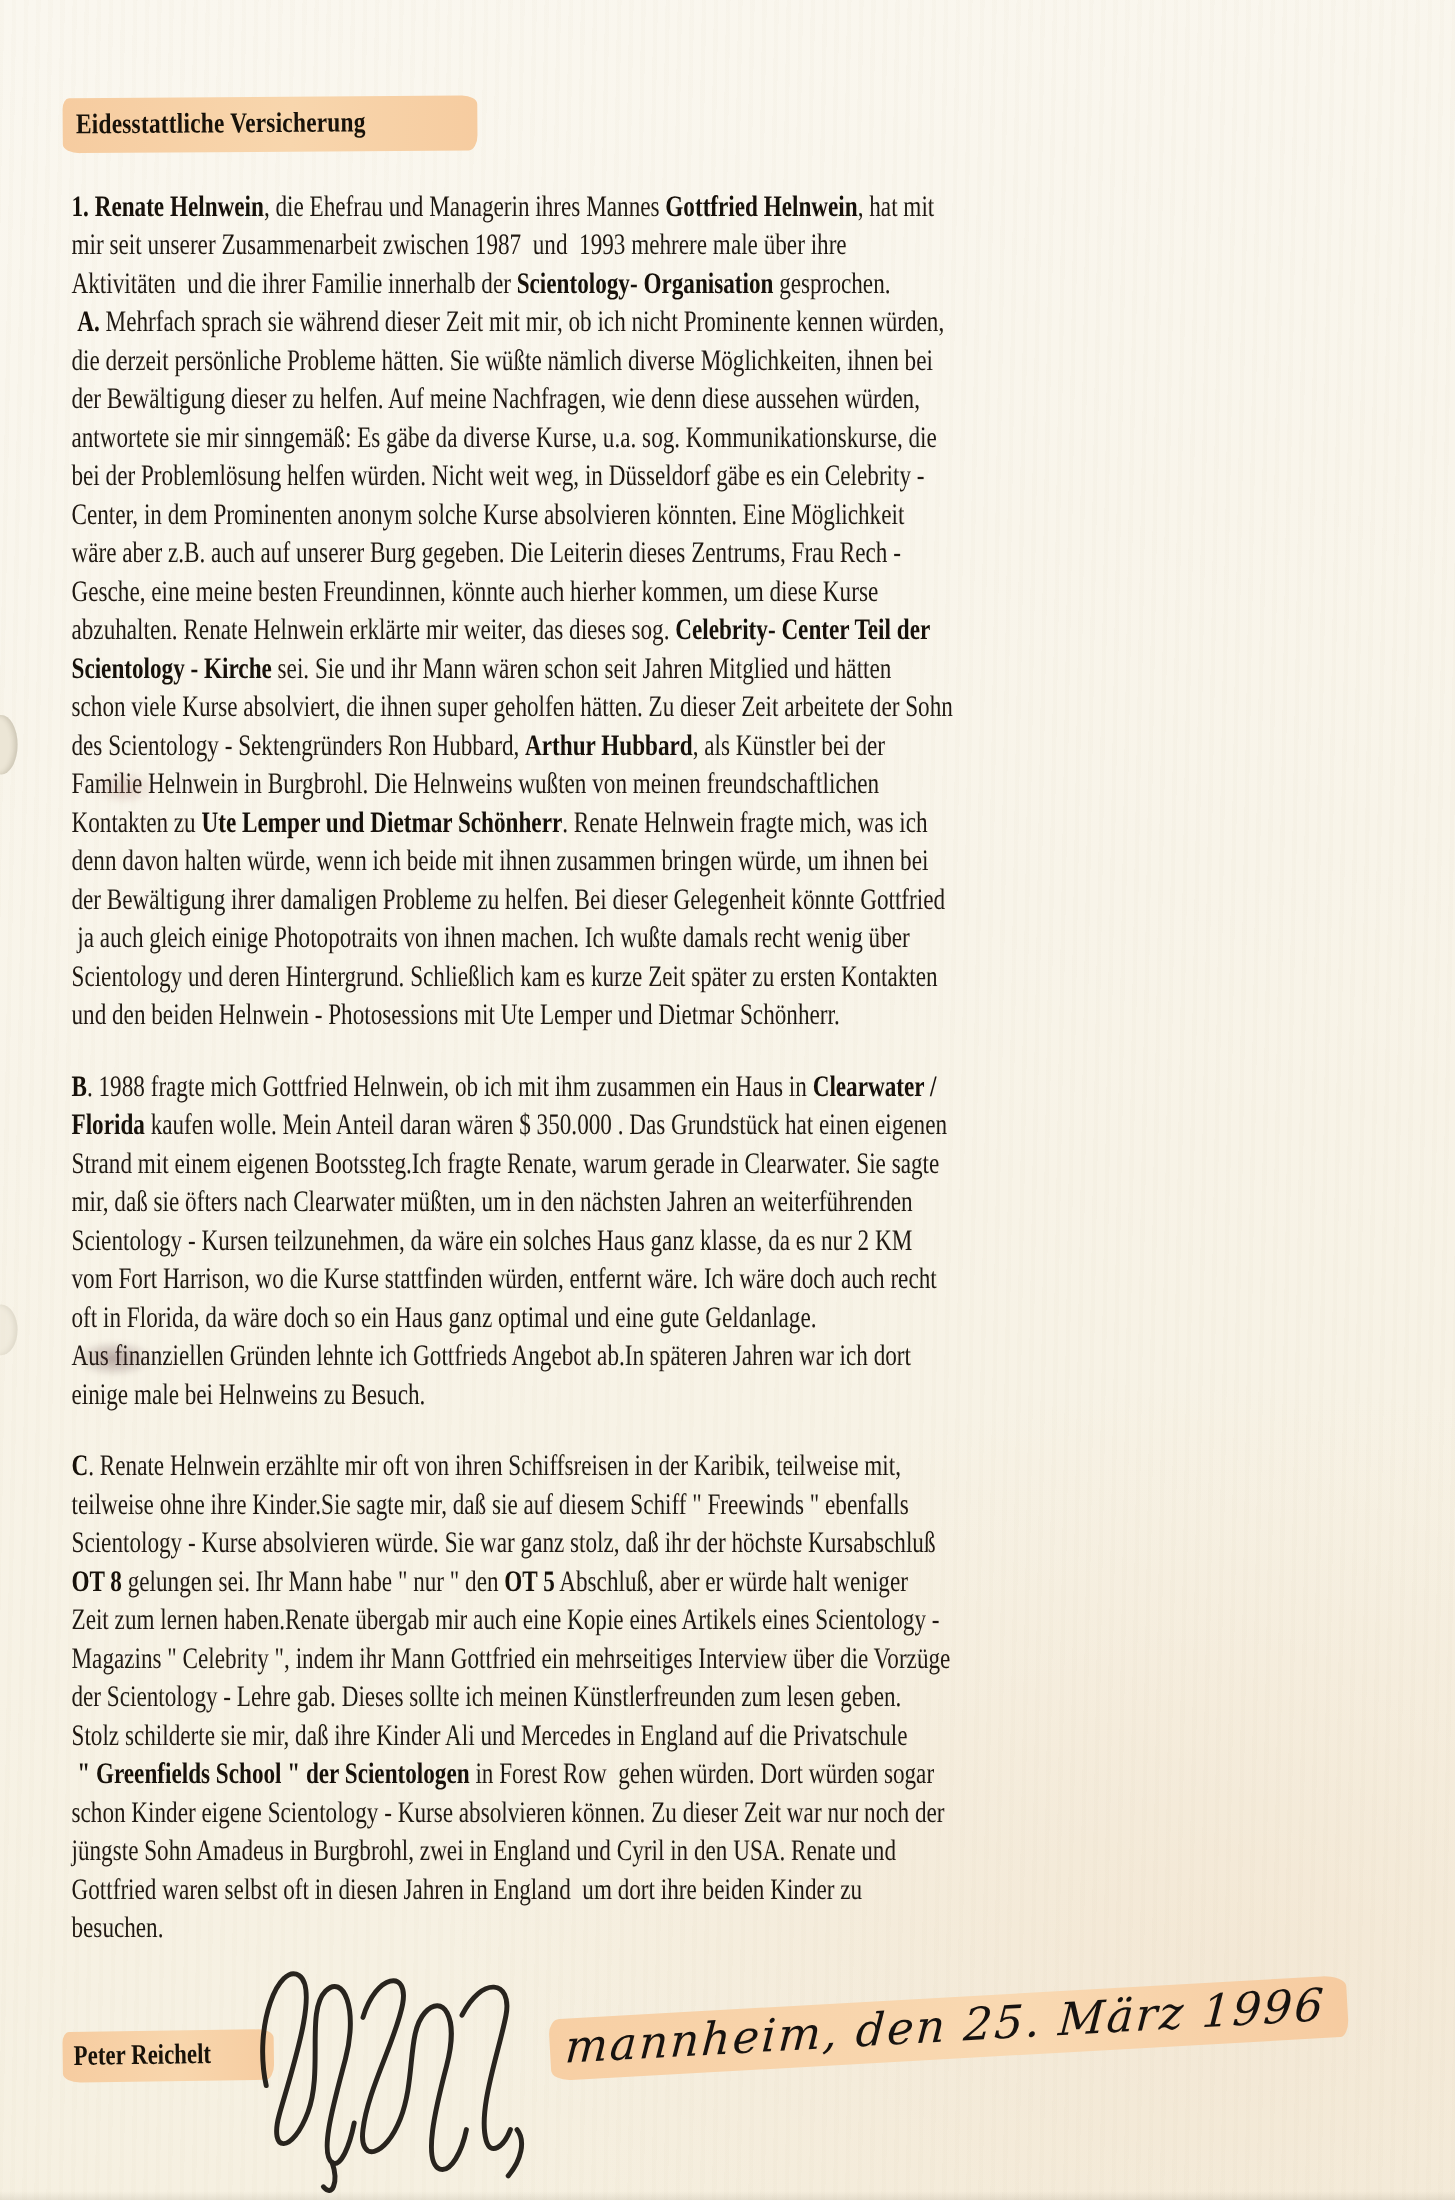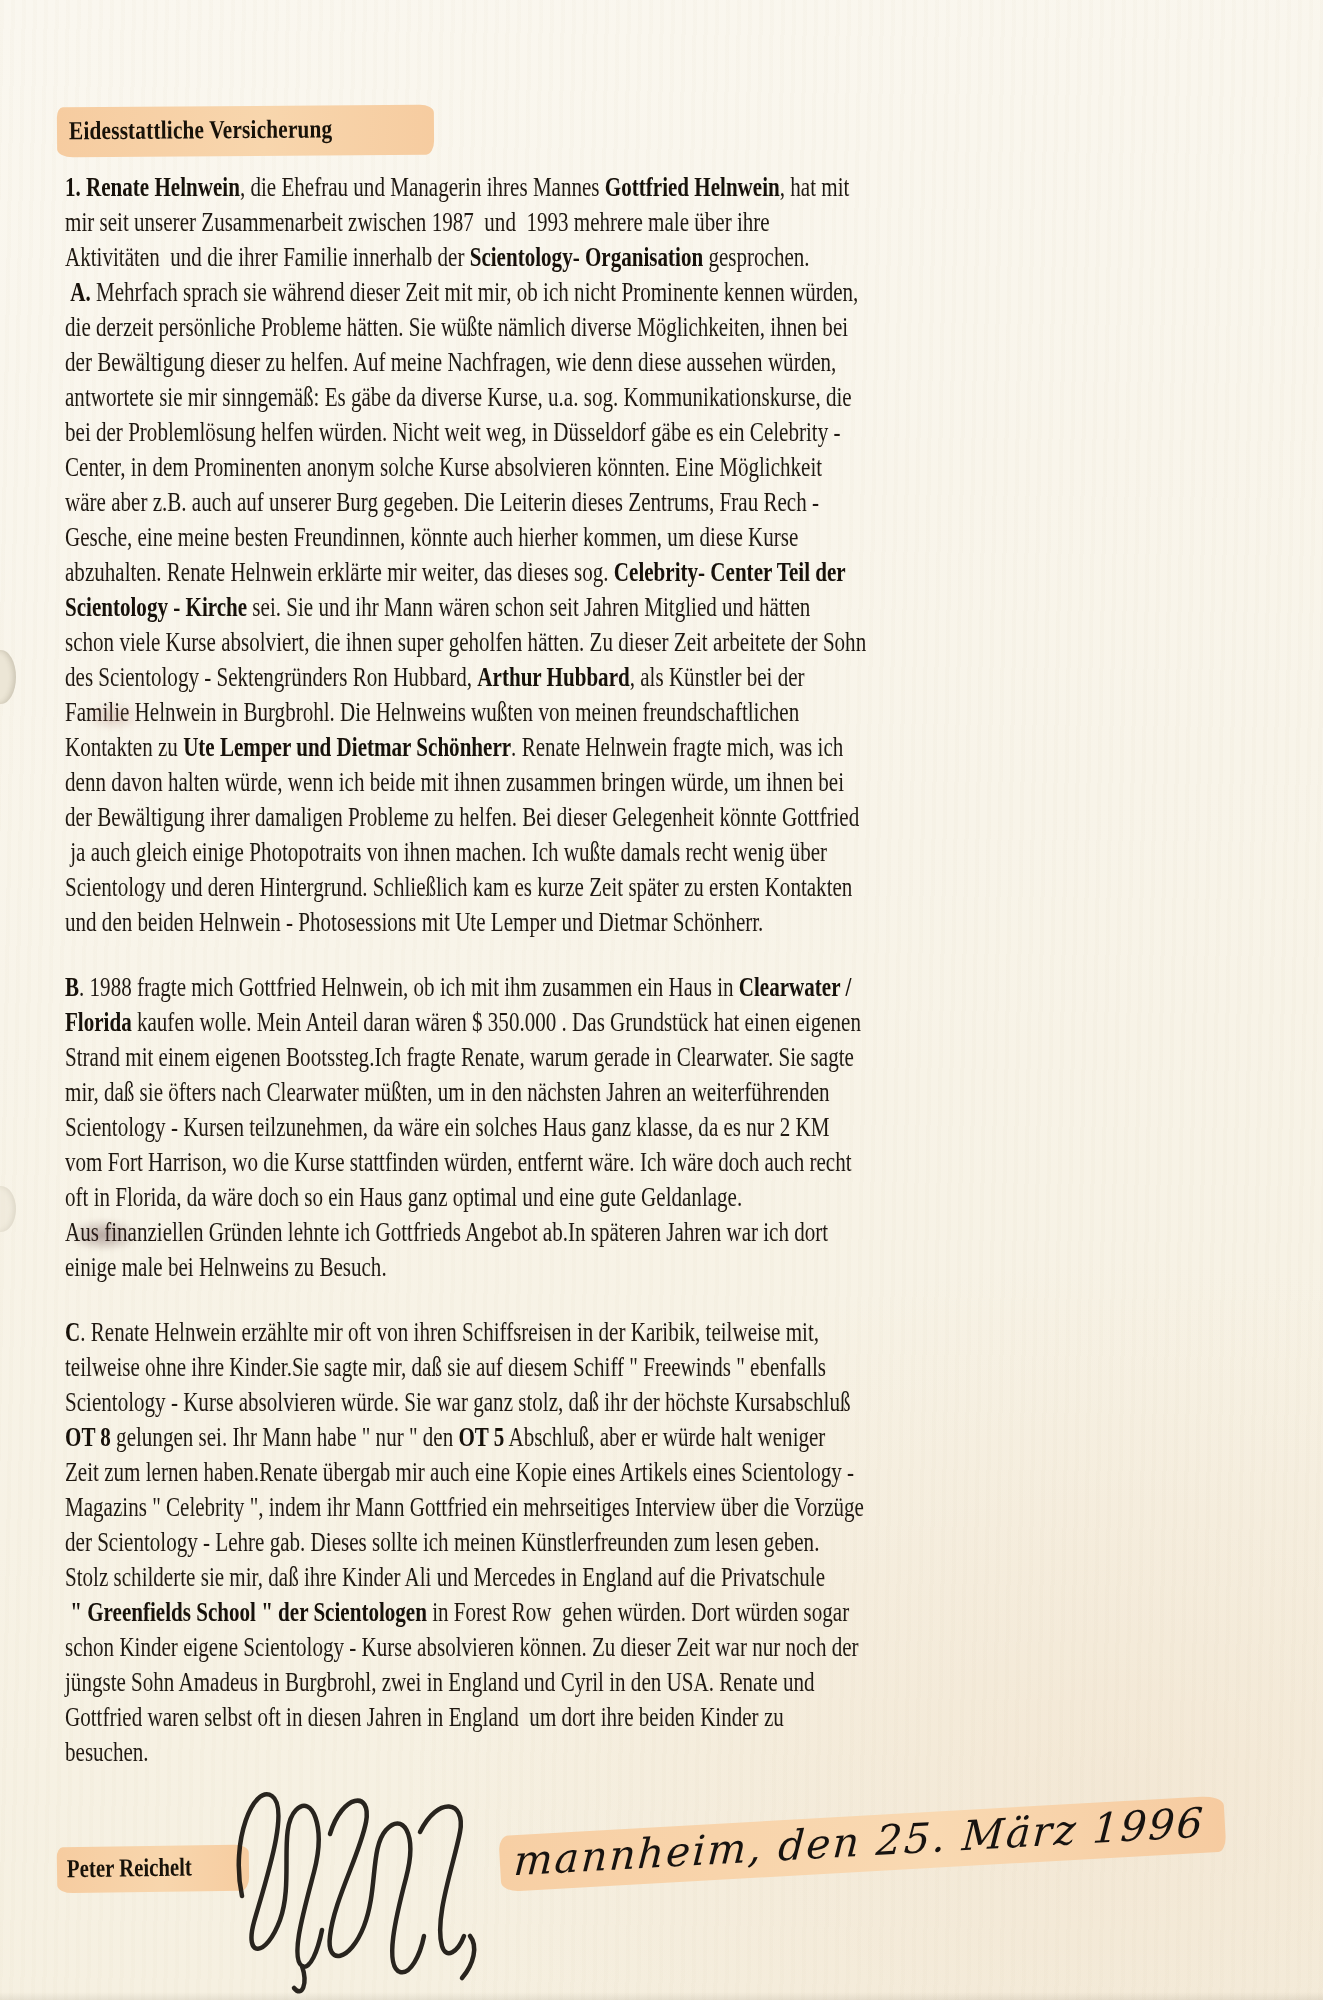--- a/index.html
+++ b/index.html
@@ -22,21 +22,21 @@
     position:absolute; left:0; right:0; bottom:0; height:8px;
     background:linear-gradient(to top, rgba(90,80,60,.10), transparent);
   }
   
   .hl{
     display:inline-block;
     background:linear-gradient(93deg, var(--hl) 0%, #f8d6ad 55%, var(--hl) 100%);
     border-radius:6px 14px 8px 16px / 10px 8px 14px 8px;
     transform:rotate(-0.4deg);
   }
-  .title-wrap{position:absolute; left:57px; top:106px;}
+  .title-wrap{position:absolute; left:57px; top:88px;}
   .title-wrap .hl{padding:9px 44px 11px 12px;}
   .doc-title{
     font-weight:bold; font-size:26px; letter-spacing:.2px;
     display:inline-block; transform:scaleX(.82); transform-origin:0 50%;
     white-space:pre; color:#181209;
   }
   
   .body-text{
     position:absolute; left:65px; top:170px; width:1180px;
     font-size:27px; line-height:35px; white-space:pre;

